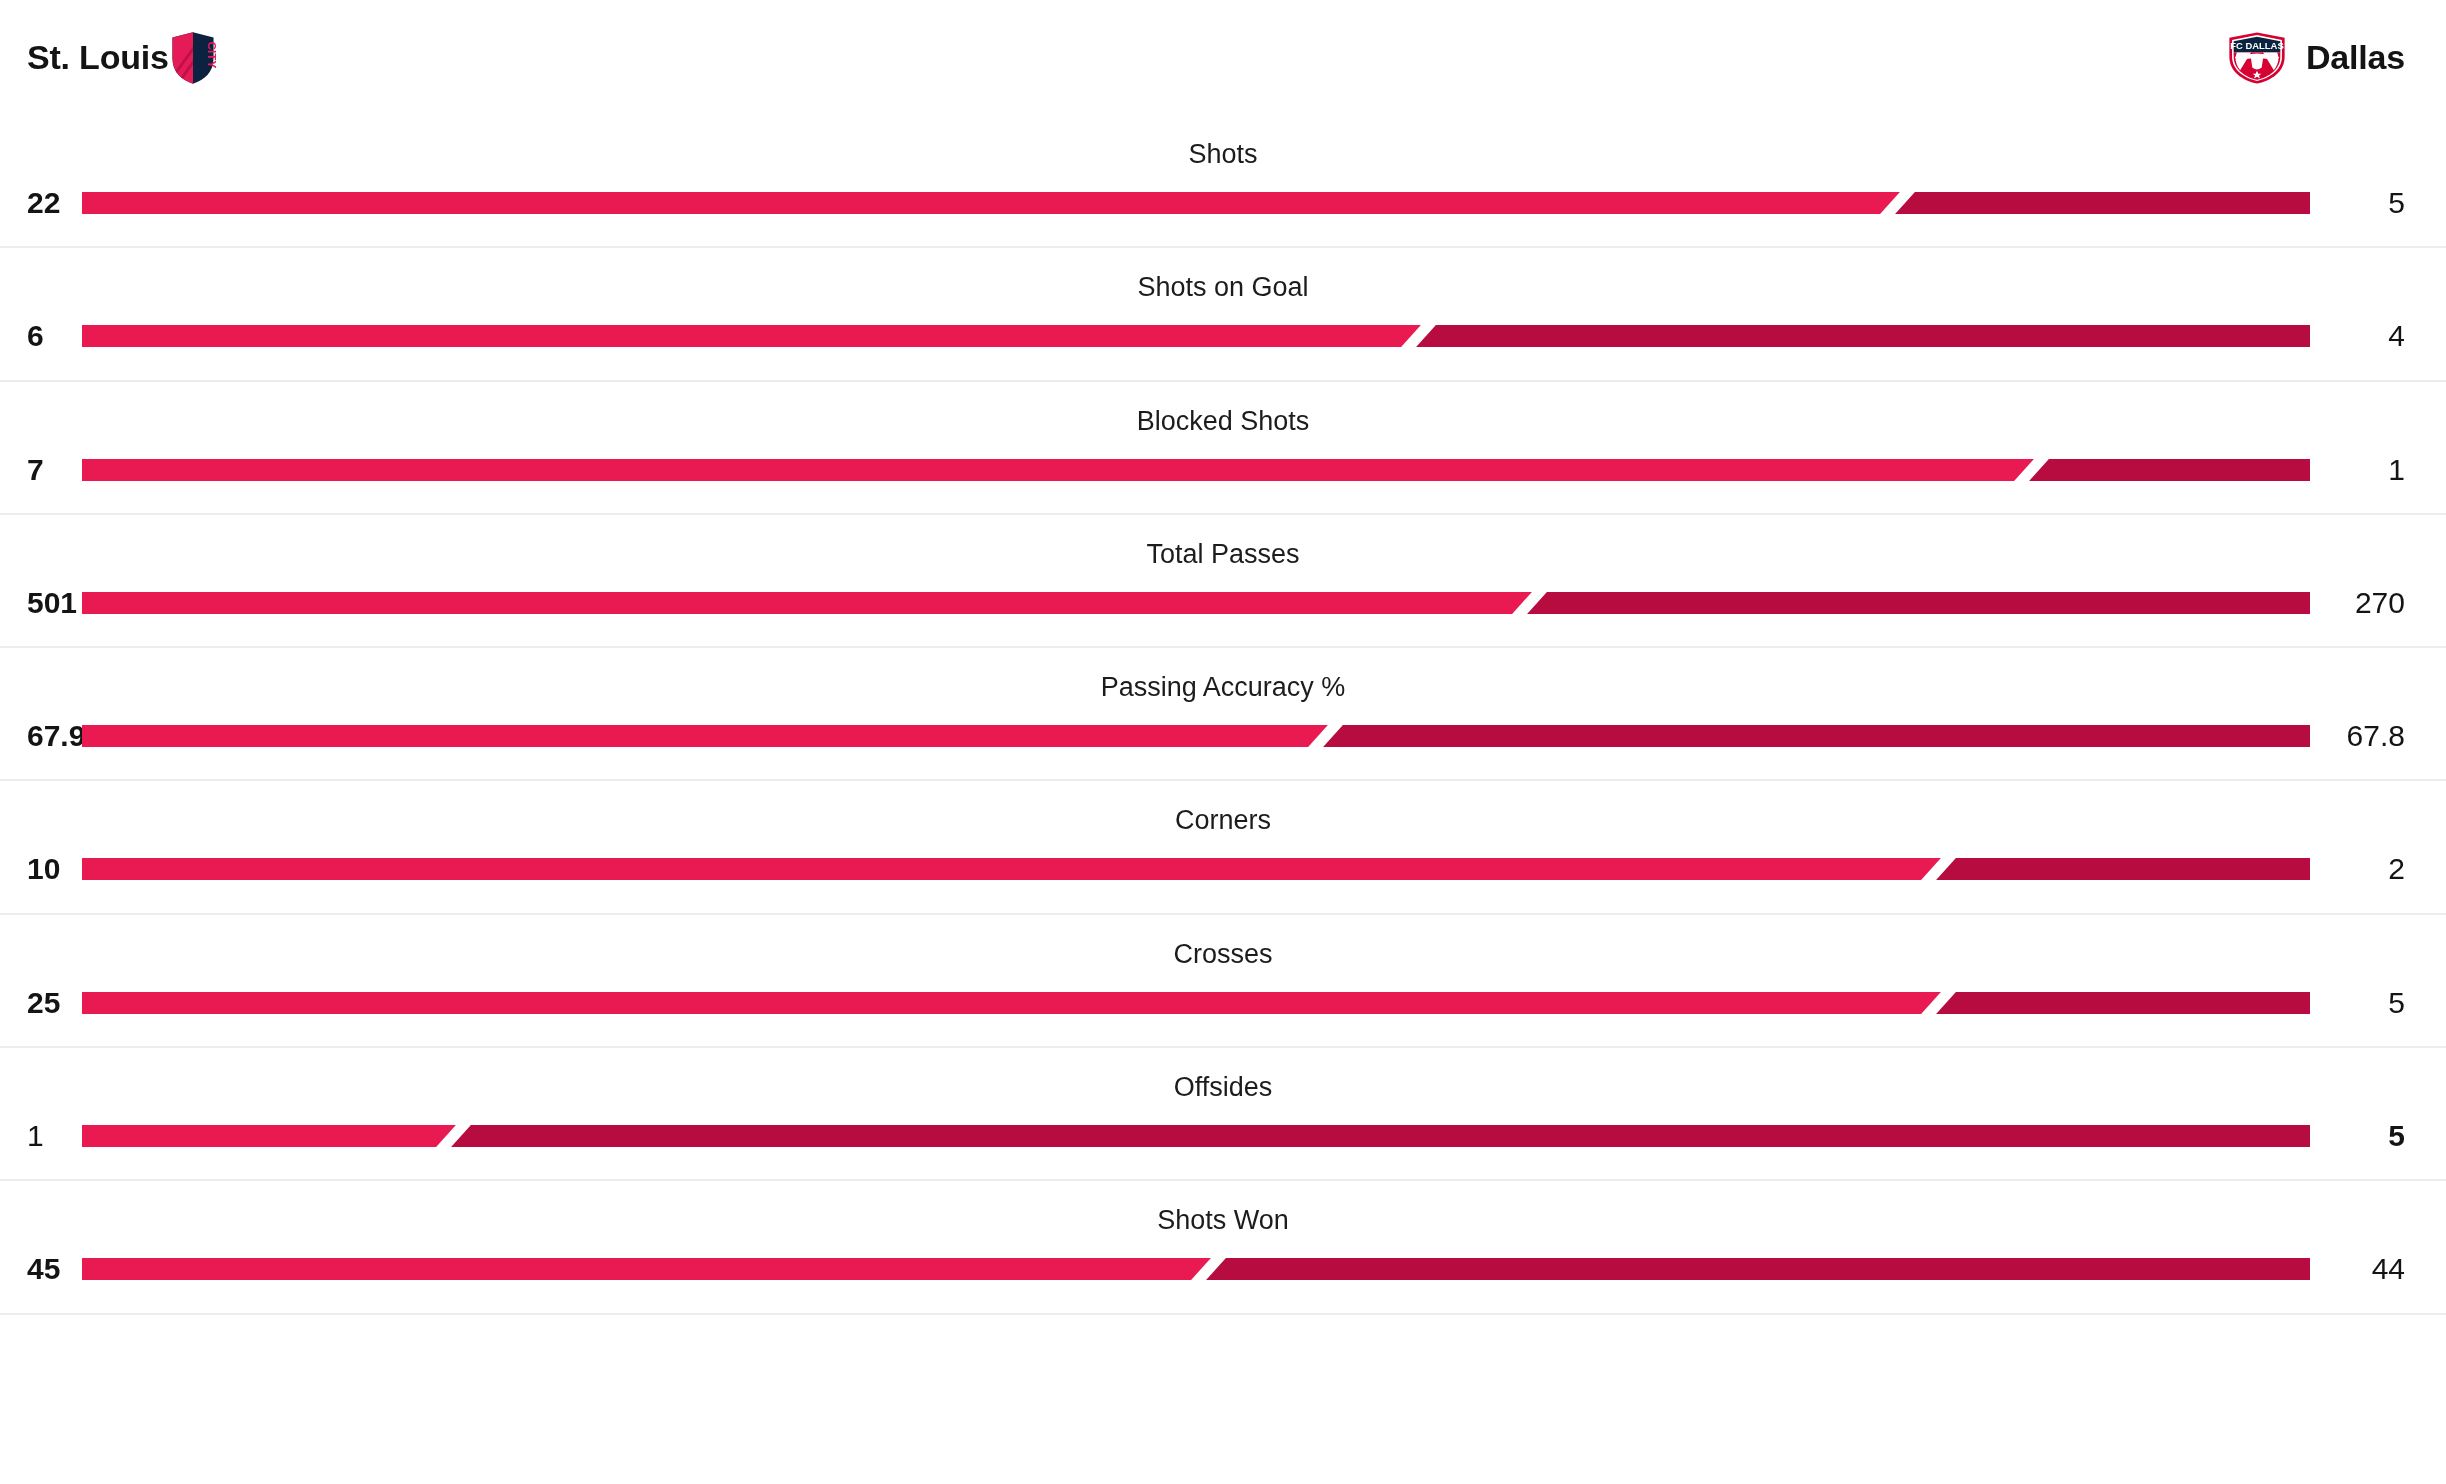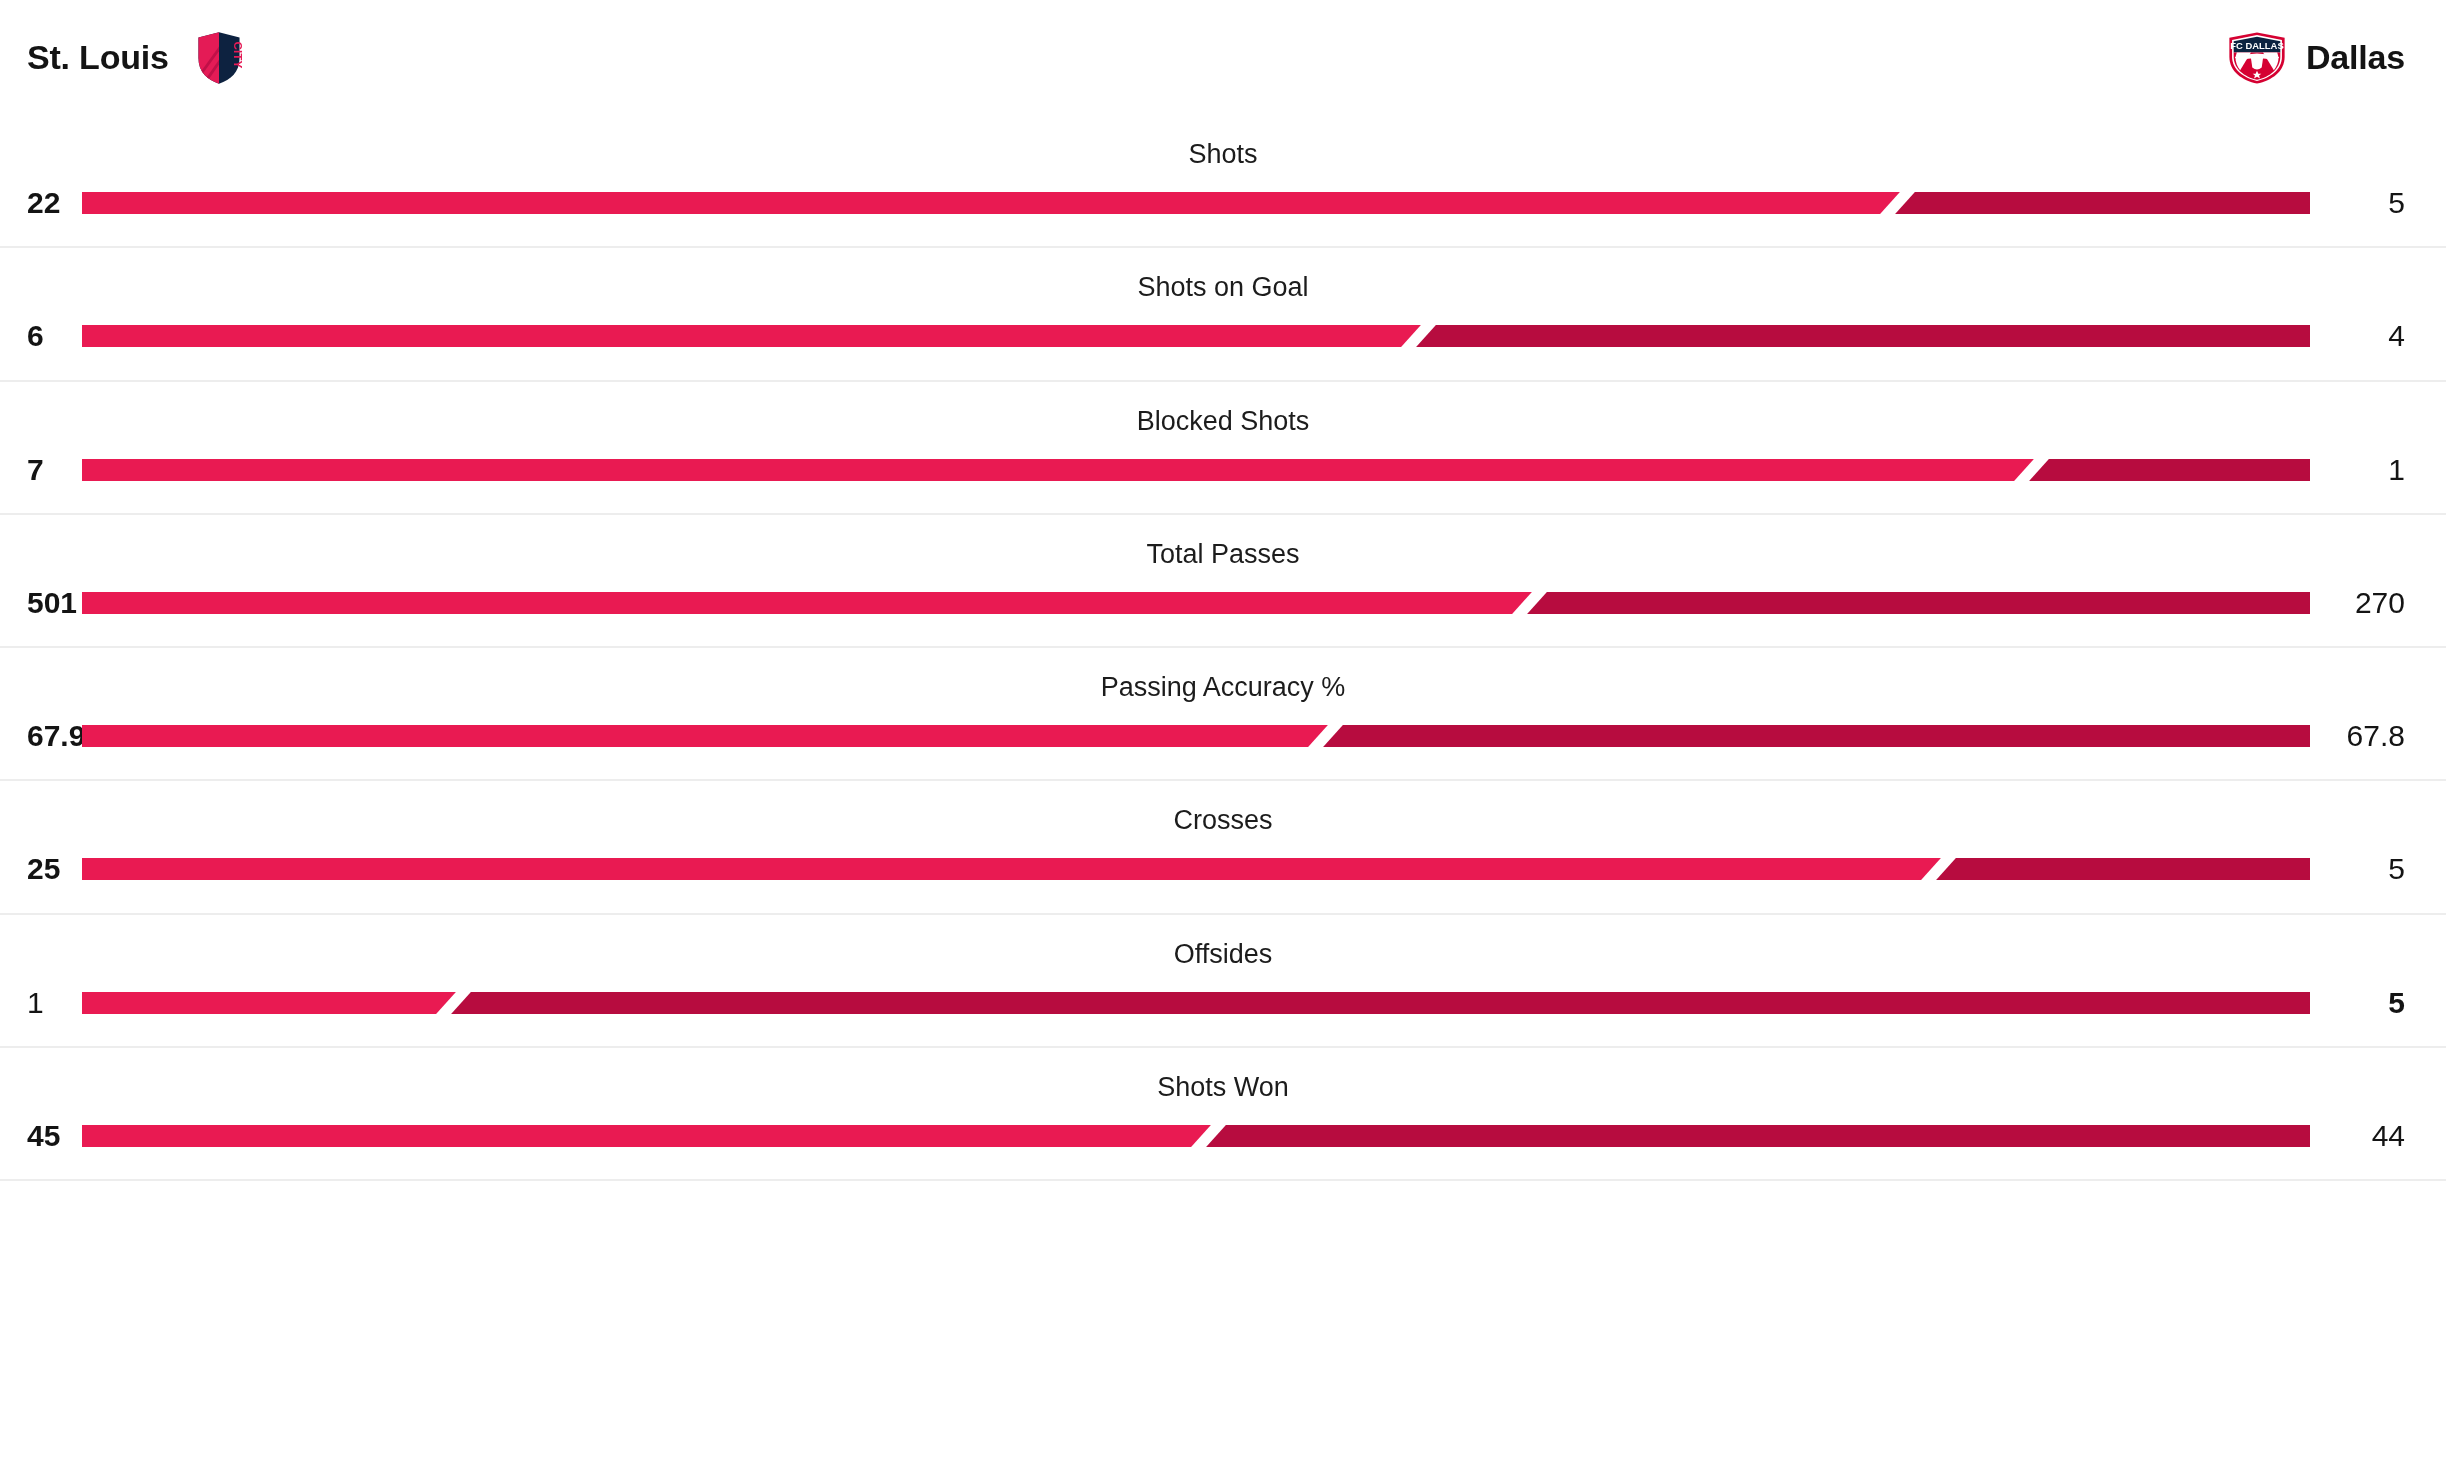--- a/index.html
+++ b/index.html
@@ -7,21 +7,21 @@
   .app {
     position:relative; width:2446px; height:1484px;
     background:#fff; overflow:hidden;
   }
   
   .header {
     height:115px; padding:0 41px 0 27px;
     display:flex; justify-content:space-between; align-items:center;
   }
   .team { display:flex; align-items:center; }
-  .team.home { gap:26px; }
+  .team.home { }
   .team.away { gap:18px; }
   .team-name { font-size:34px; font-weight:700; color:#141414; letter-spacing:-0.2px; }
   .crest { display:block; }
   
   .stats-list { }
   .stat-row {
     box-sizing:border-box; height:133.3px; padding-top:24px;
     border-bottom:2px solid #ededed;
   }
   .stat-label {
@@ -130,20 +130,31 @@
     <div class="bar-line">
       <div class="value home win">67.9</div>
       <div class="track">
         <div class="seg home" style="width: calc(55.8018% + 22.5px);"></div>
         <div class="seg away" style="left: calc(55.8018% + 7.5px);"></div>
       </div>
       <div class="value away">67.8</div>
     </div>
   </div>
       <div class="stat-row">
+    <div class="stat-label">Corners</div>
+    <div class="bar-line">
+      <div class="value home win">10</div>
+      <div class="track">
+        <div class="seg home" style="width: calc(83.3333% + 22.5px);"></div>
+        <div class="seg away" style="left: calc(83.3333% + 7.5px);"></div>
+      </div>
+      <div class="value away">2</div>
+    </div>
+  </div>
+      <div class="stat-row">
     <div class="stat-label">Crosses</div>
     <div class="bar-line">
       <div class="value home win">25</div>
       <div class="track">
         <div class="seg home" style="width: calc(83.3333% + 22.5px);"></div>
         <div class="seg away" style="left: calc(83.3333% + 7.5px);"></div>
       </div>
       <div class="value away">5</div>
     </div>
   </div>

